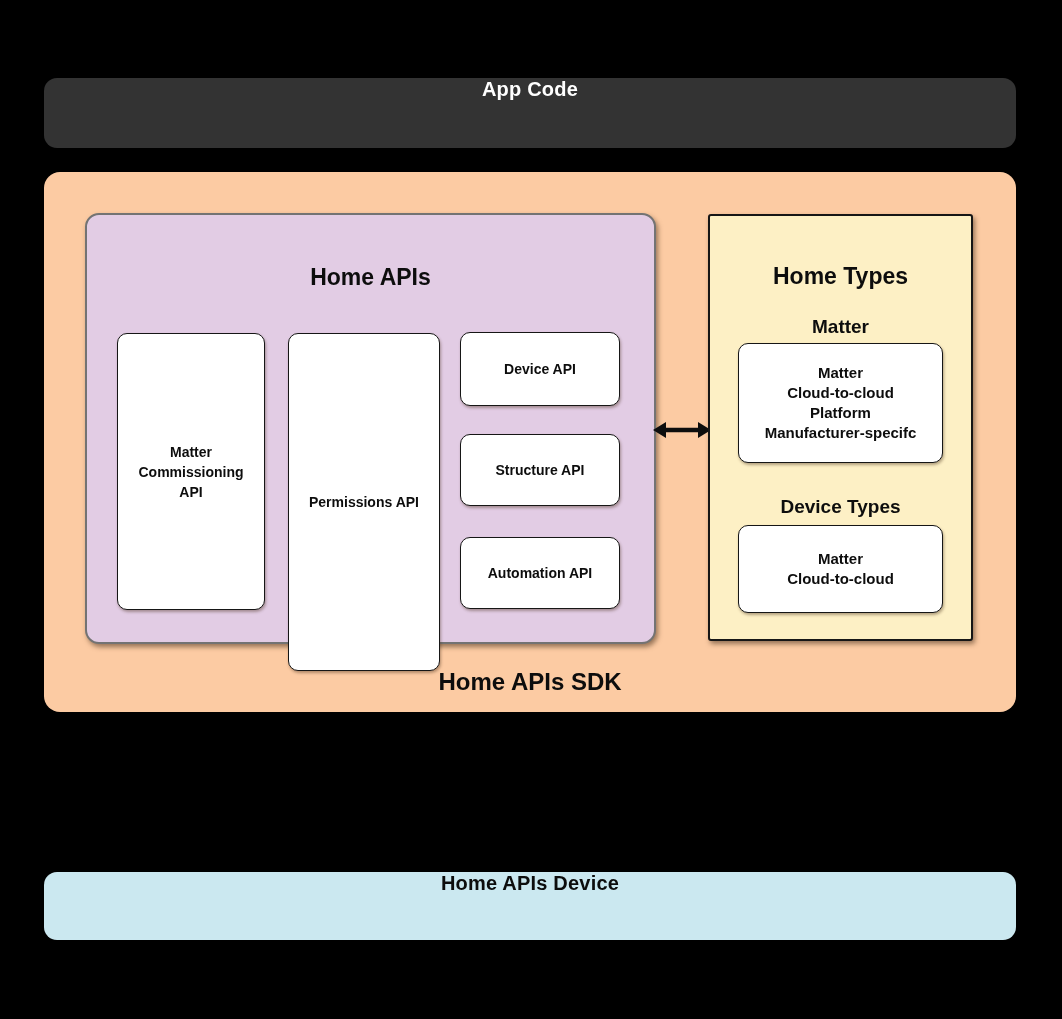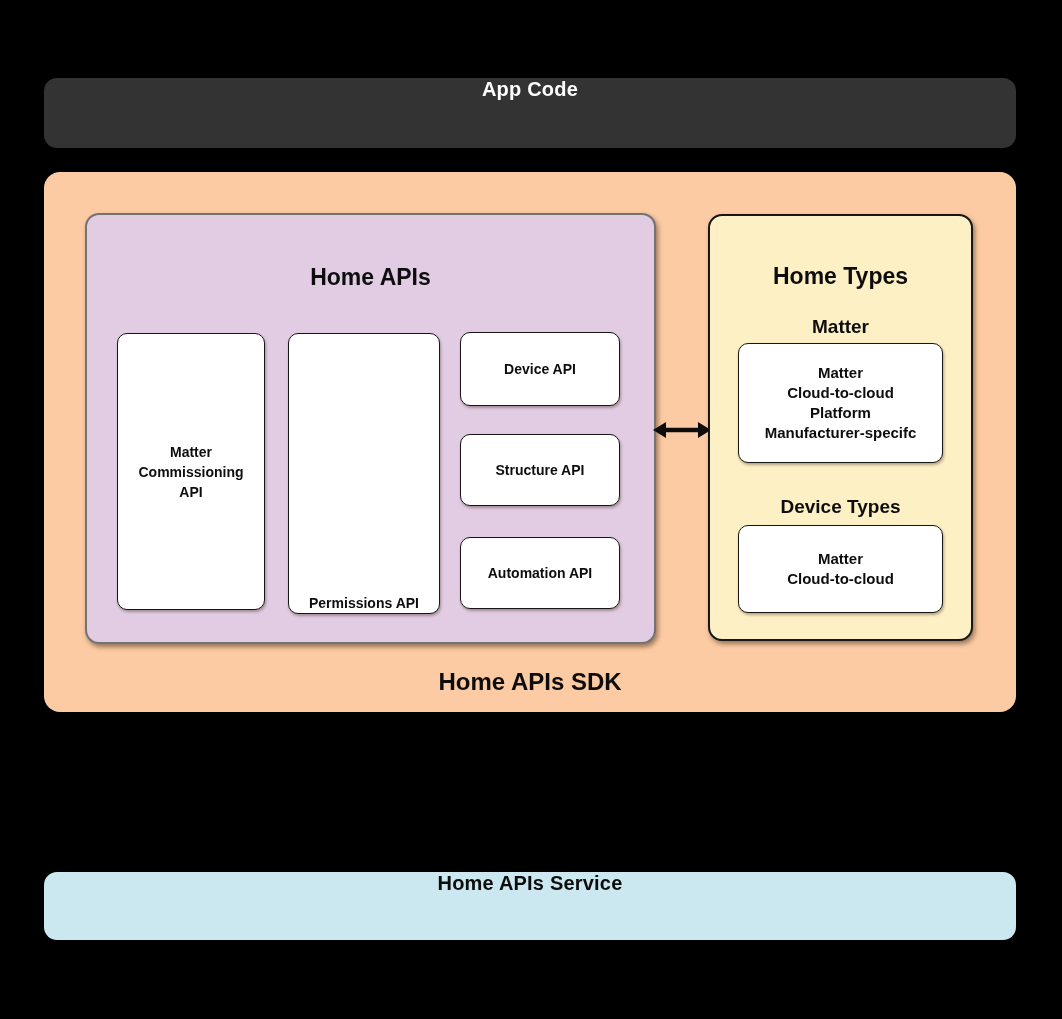--- a/index.html
+++ b/index.html
@@ -85,21 +85,21 @@
   }
   
   #home-types-box {
     position: absolute;
     left: 664px;
     top: 42px;
     width: 261px;
     height: 423px;
     background: #fdf0c5;
     border: 2px solid #161616;
-    border-radius: 14px;
+    border-radius: 3px;
     box-shadow: 2px 3px 5px rgba(70, 45, 25, 0.55);
   }
   #home-types-title {
     position: absolute;
     left: 0;
     right: 0;
     top: 47px;
     text-align: center;
     font-weight: bold;
     font-size: 23px;
@@ -128,21 +128,21 @@
     align-items: center;
     justify-content: center;
     text-align: center;
     font-weight: bold;
     font-size: 14px;
     line-height: 20px;
     color: #0d0d0d;
     box-sizing: border-box;
   }
   #card-matter-commissioning { left: 30px;  top: 118px; width: 148px; height: 277px; padding: 16px 14px; }
-  #card-permissions          { left: 201px; top: 118px; width: 152px; height: 281px; padding: 0 10px; justify-content: flex-end; }
+  #card-permissions          { left: 201px; top: 118px; width: 152px; height: 338px; padding: 0 10px; }
   #card-device               { left: 373px; top: 117px; width: 160px; height: 74px; }
   #card-structure            { left: 373px; top: 219px; width: 160px; height: 72px; }
   #card-automation           { left: 373px; top: 322px; width: 160px; height: 72px; }
   #card-traits       { left: 28px; top: 127px; width: 205px; height: 120px; font-size: 15px; }
   #card-device-types { left: 28px; top: 309px; width: 205px; height: 88px;  font-size: 15px; }
   
   #connector-arrow {
     position: absolute;
     left: 609px;
     top: 246px;
@@ -208,16 +208,16 @@
       <div class="wcard" id="card-device-types">
         <div>Matter</div>
         <div>Cloud-to-cloud</div>
       </div>
     </div>
 
     <div id="sdk-label">Home APIs SDK</div>
   </div>
 
   <div class="bar" id="service-bar">
-    <span>Home APIs Service</span>
+    <span>Home APIs Device</span>
   </div>
 
 </div>
 
 </body></html>

